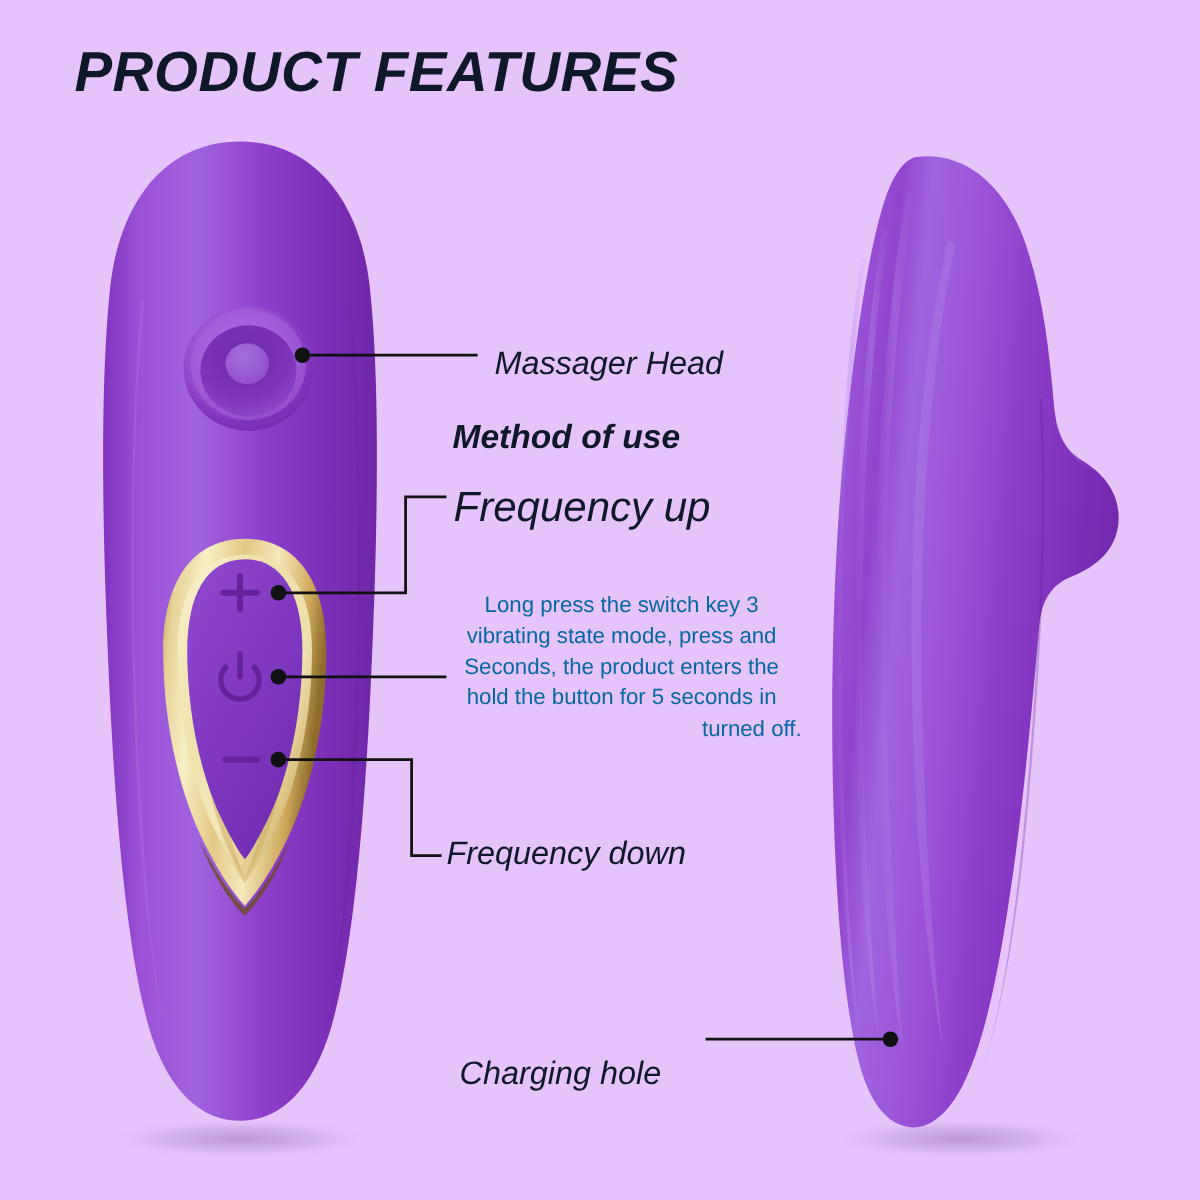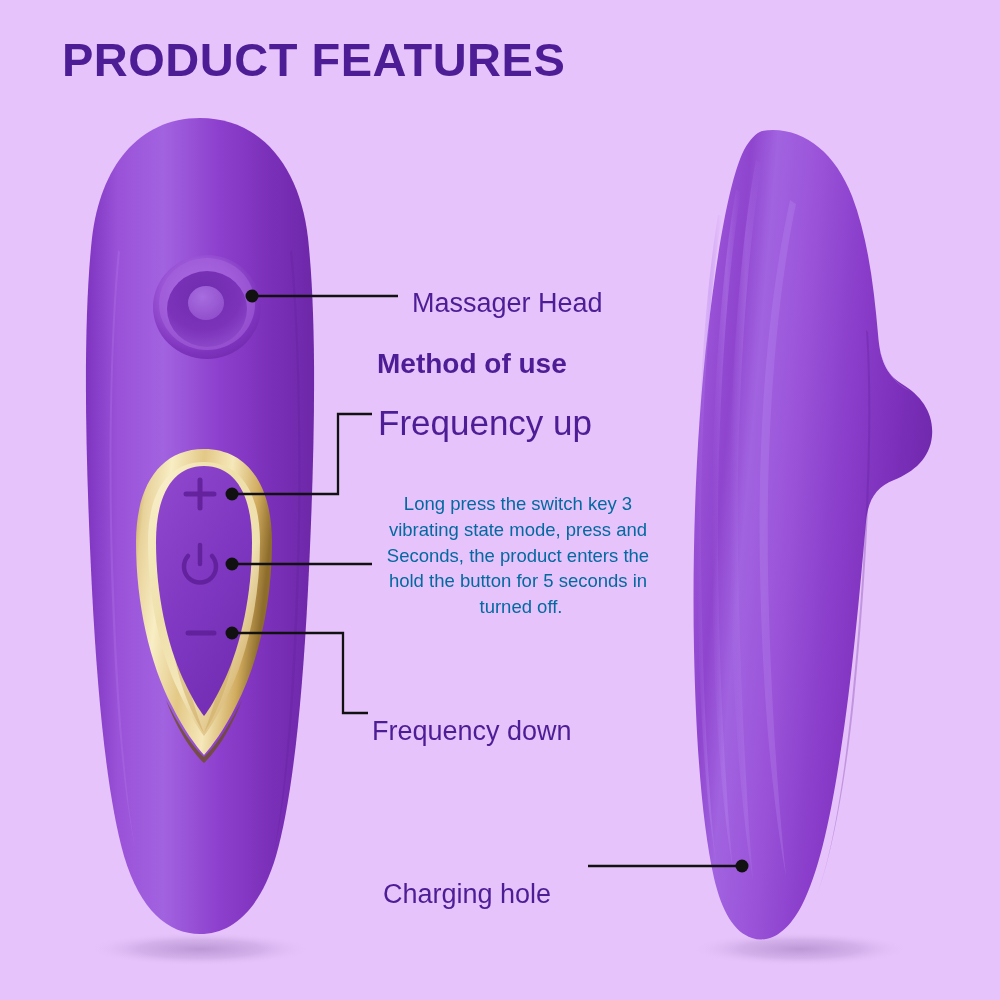--- a/index.html
+++ b/index.html
@@ -21,23 +21,24 @@
   }
   #art {
     position: absolute;
     left: 0;
     top: 0;
     width: 1000px;
     height: 1000px;
   }
   .lbl {
     position: absolute;
-    color: #4c1d95;
+    color: #0f172a;
     white-space: nowrap;
     line-height: 1;
+    font-style: italic;
   }
   #page-title {
     left: 62px;
     top: 36px;
     font-size: 47px;
     font-weight: bold;
     letter-spacing: 0.5px;
   }
   #label-massager-head {
     left: 412px;
@@ -57,21 +58,20 @@
   }
   #label-power-button {
     left: 378px;
     top: 456px;
     font-size: 27px;
   }
   #label-frequency-down {
     left: 372px;
     top: 698px;
     font-size: 27px;
-    margin-top: 20px;
   }
   #label-charging-hole {
     left: 383px;
     top: 881px;
     font-size: 27px;
   }
   #method-body {
     position: absolute;
     left: 368px;
     top: 491px;
@@ -289,20 +289,20 @@
   <div class="lbl" id="label-method-of-use">Method of use</div>
 
   <div class="lbl" id="label-frequency-up">Frequency up</div>
 
 
   <div id="method-body">
     <div>Long press the switch key 3</div>
     <div>vibrating state mode, press and</div>
     <div>Seconds, the product enters the</div>
     <div>hold the button for 5 seconds in</div>
-    <div style="text-align:center; padding-left:6px;">turned off.</div>
+    <div style="text-align:right; padding-left:6px;">turned off.</div>
   </div>
 
   <div class="lbl" id="label-frequency-down">Frequency down</div>
 
   <div class="lbl" id="label-charging-hole">Charging hole</div>
 
 </div>
 
 </body></html>

